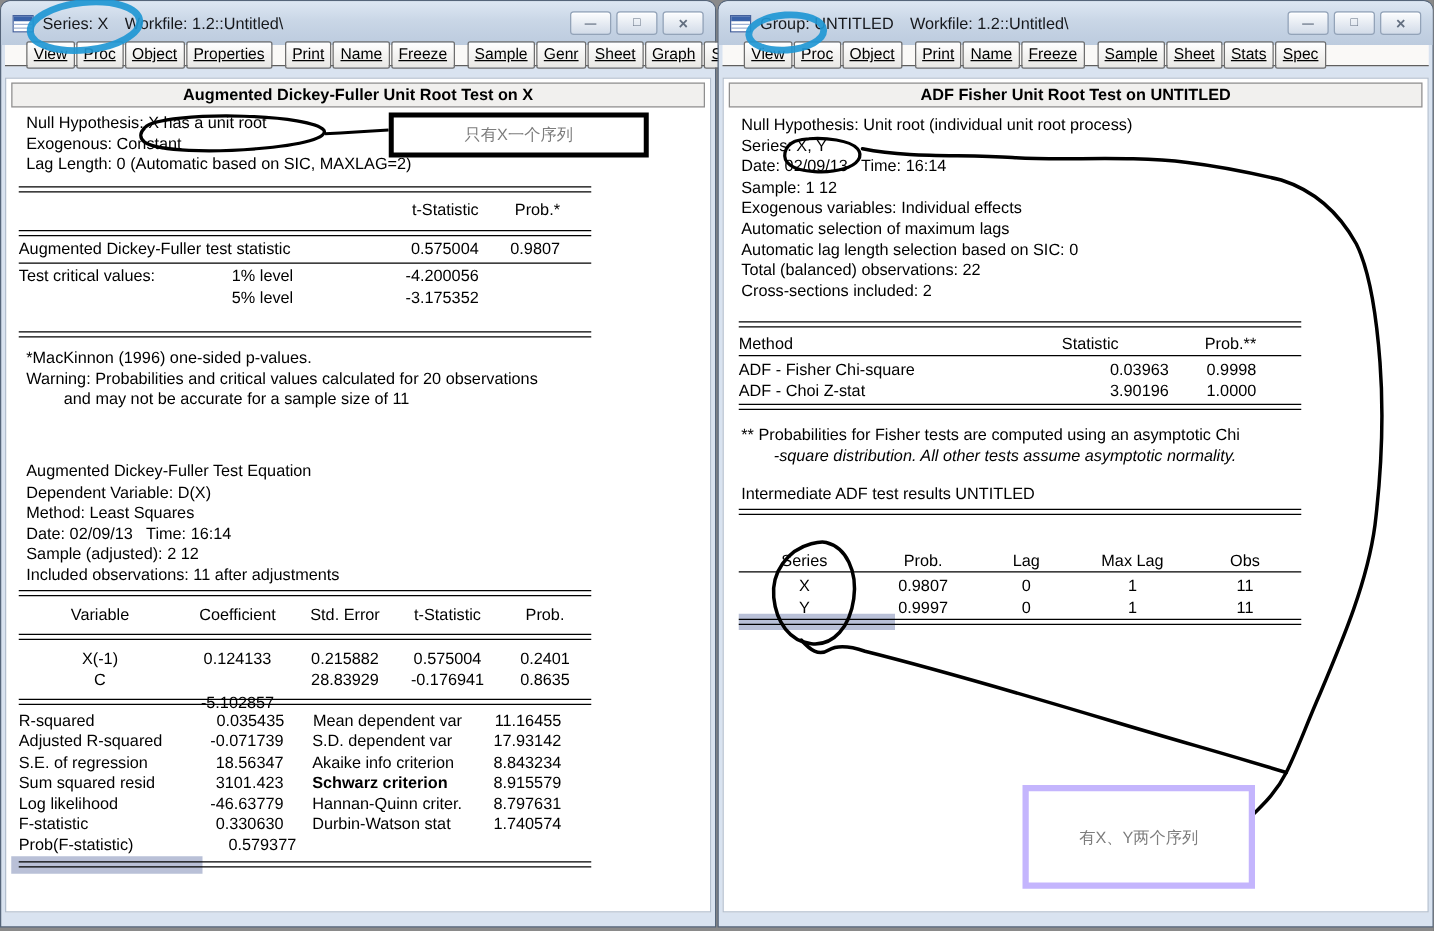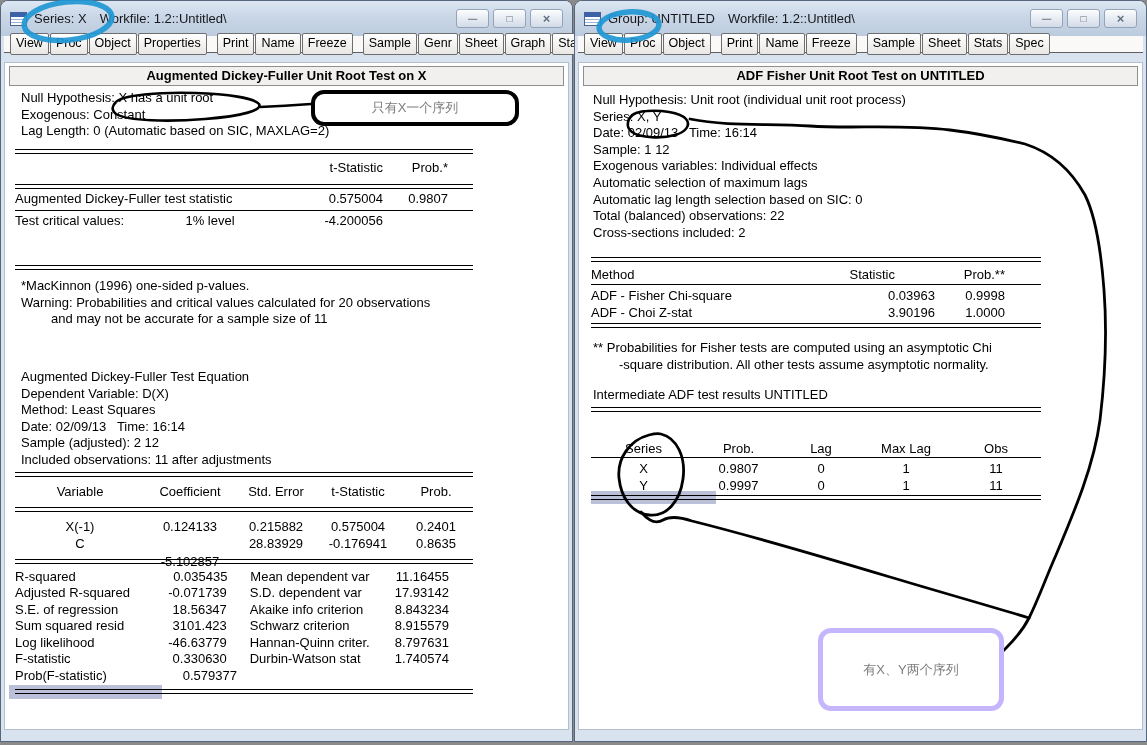--- a/index.html
+++ b/index.html
@@ -26,21 +26,21 @@
   .titletext .wf { margin-left:13px; }
   .controls { margin-left:auto; display:flex; gap:4px; }
   .capbtn { width:33px; height:19px; border:1px solid #93a3b8; border-radius:3px;
             background:linear-gradient(180deg,#fcfdfe,#d2dbe8);
             box-shadow:inset 0 1px 0 #ffffff;
             display:flex; align-items:center; justify-content:center;
             color:#636f80; font-weight:bold; font-size:13px; line-height:1; }
   .capbtn .sq { font-size:10px; }
 
   .toolbar { height:17px; margin:0 3px; display:flex; align-items:center;
-             background:#faf9f7; border-bottom:1px solid #5f5f5f; padding:1px 6px; }
+             background:#faf9f7; border-bottom:1px solid #5f5f5f; padding:1px 17px;text-decoration:underline; }
   .tgroup { display:flex; }
   .tgroup + .tgroup { margin-left:9px; }
   .tbtn { font-size:12.5px; line-height:1; padding:3px 5px 4px; margin-right:1px;
           background:linear-gradient(180deg,#ffffff,#e8e7e4);
           border:1px solid #6e6e6e; border-radius:2px; color:#000; white-space:nowrap; }
 
   .content { position:absolute; left:3px; right:3px; top:61px; bottom:11px;
              background:#fff; border:1px solid #b3bfce; overflow:hidden; }
 
   
@@ -60,21 +60,21 @@
   .rw .row { left:12px; width:450px; }
   .cF { flex:1; }
   .cR { text-align:right; }
   .cC { text-align:center; }
   .hl { position:absolute; background:rgba(128,140,182,0.55); }
 
   
   .overlay { position:absolute; inset:0; width:1147px; height:745px; z-index:50; pointer-events:none; }
   .annbox { position:absolute; z-index:60; background:#fff; display:flex;
             align-items:center; justify-content:center;
-            font-size:13px; color:#7d7d7d; white-space:pre;border-radius:13px; }
+            font-size:13px; color:#7d7d7d; white-space:pre; }
   .annbox.left-note  { left:311px; top:90px;  width:208px; height:36px; border:4px solid #000; }
   .annbox.right-note { left:818px; top:628px; width:186px; height:83px; border:5px solid #c4b5fd; }
 </style>
 </head>
 <body>
 
 <div class="screen">
 
   <section class="window left">
     <div class="titlebar">
@@ -137,20 +137,25 @@
         <span class="cR" style="width:90px;">0.575004</span>
         <span class="cR" style="width:65px;">0.9807</span>
       </div>
 
       <div class="rule1" style="top:147px;"></div>
 
       <div class="row" style="top:150px;">
         <span style="width:140px;">Test critical values:</span>
         <span class="cC" style="width:110px;">1% level</span>
         <span class="cR" style="width:118px;">-4.200056</span>
+      </div>
+      <div class="row" style="top:166.5px;">
+        <span style="width:140px;"></span>
+        <span class="cC" style="width:110px;">5% level</span>
+        <span class="cR" style="width:118px;">-3.175352</span>
       </div>
 
       <div class="rule2" style="top:202px;"></div>
 
       <div class="abs" style="left:16px; top:215px;">
         <div class="tline">*MacKinnon (1996) one-sided p-values.</div>
         <div class="tline">Warning: Probabilities and critical values calculated for 20 observations</div>
         <div class="tline" style="padding-left:30px;">and may not be accurate for a sample size of 11</div>
       </div>
 
@@ -210,21 +215,21 @@
         <span style="width:150px;">S.E. of regression</span>
         <span class="cR" style="width:72px;">18.56347</span>
         <span style="width:24px;"></span>
         <span style="width:152px;">Akaike info criterion</span>
         <span class="cR cF">8.843234</span>
       </div>
       <div class="row" style="top:555px; padding-right:24px;">
         <span style="width:150px;">Sum squared resid</span>
         <span class="cR" style="width:72px;">3101.423</span>
         <span style="width:24px;"></span>
-        <span style="width:152px;">Schwarz criterion</span>
+        <span style="width:152px;font-weight:bold;">Schwarz criterion</span>
         <span class="cR cF">8.915579</span>
       </div>
       <div class="row" style="top:571.5px; padding-right:24px;">
         <span style="width:150px;">Log likelihood</span>
         <span class="cR" style="width:72px;">-46.63779</span>
         <span style="width:24px;"></span>
         <span style="width:152px;">Hannan-Quinn criter.</span>
         <span class="cR cF">8.797631</span>
       </div>
       <div class="row" style="top:588px; padding-right:24px;">
@@ -312,21 +317,21 @@
       <div class="row" style="top:241.5px; padding-right:36px;">
         <span class="cF">ADF - Choi Z-stat</span>
         <span class="cR" style="width:95px;">3.90196</span>
         <span class="cR" style="width:70px;">1.0000</span>
       </div>
 
       <div class="rule2" style="top:260px;"></div>
 
       <div class="abs" style="left:14px; top:277px;">
         <div class="tline">** Probabilities for Fisher tests are computed using an asymptotic Chi</div>
-        <div class="tline" style="padding-left:26px;">-square distribution. All other tests assume asymptotic normality.</div>
+        <div class="tline" style="padding-left:26px;font-style:italic;">-square distribution. All other tests assume asymptotic normality.</div>
       </div>
 
       <div class="tline abs" style="left:14px; top:324px;">Intermediate ADF test results UNTITLED</div>
 
       <div class="rule2" style="top:344px;"></div>
 
       <div class="row" style="top:378px;">
         <span class="cC" style="width:105px;">Series</span>
         <span class="cC" style="width:85px;">Prob.</span>
         <span class="cC" style="width:80px;">Lag</span>

